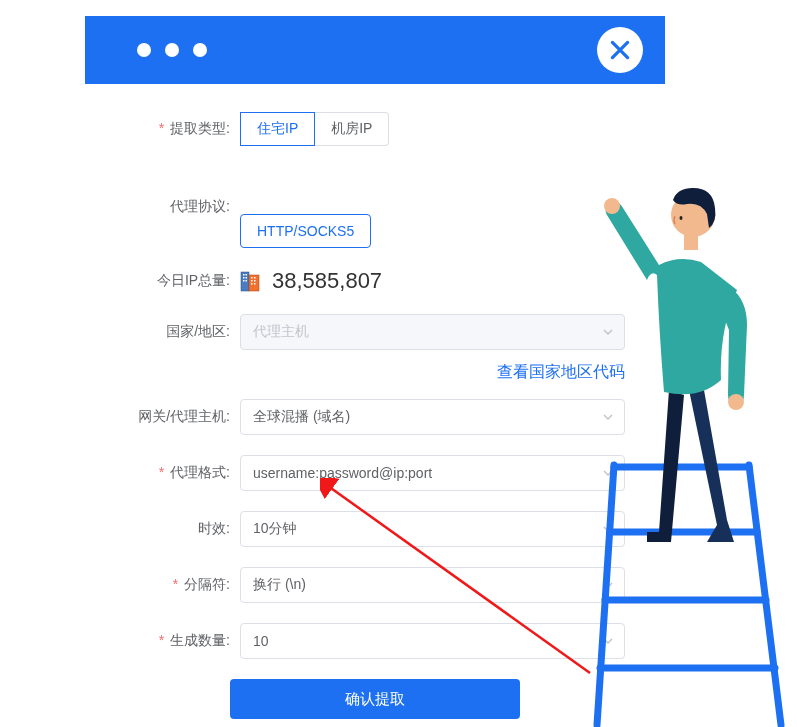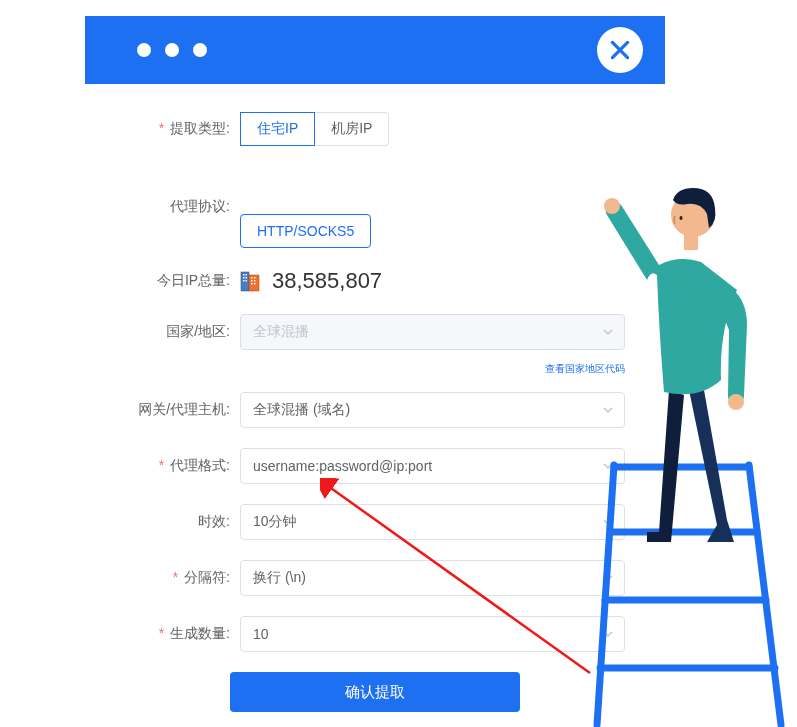--- a/index.html
+++ b/index.html
@@ -61,21 +61,21 @@
   padding: 0 30px 0 12px; font-size: 14px; color: #606266;
   display: flex; align-items: center; position: relative; cursor: pointer;
   background: #fff;
 }
 .select.disabled { color: #c0c4cc; background: #f5f7fa; cursor: not-allowed; }
 .select .chev {
   position: absolute; right: 10px; top: 50%; transform: translateY(-50%);
   width: 12px; height: 12px; color: #c0c4cc;
 }
 .link-row { display: flex; justify-content: flex-end; margin: -8px 0 16px 115px; }
-.link { color: #1e70f2; font-size: 10px; cursor: pointer; }
+.link { color: #1e70f2; font-size: 16px; cursor: pointer; }
 .submit-row { display: flex; justify-content: center; }
 .submit-btn {
   width: 290px; height: 40px; background: #1e70f2; color: #fff;
   border: none; border-radius: 4px; font-size: 15px; cursor: pointer;
 }
 .arrow-line {
   position: absolute; left: 320px; top: 478px; width: 280px; height: 200px;
   pointer-events: none;
 }
 .person { position: absolute; right: 8px; top: 170px; width: 200px; height: 560px; pointer-events: none; }
@@ -129,21 +129,21 @@
           <rect x="11" y="13" width="1.5" height="1.5" fill="#fff"></rect>
             <rect x="14" y="13" width="1.5" height="1.5" fill="#fff"></rect>
         </svg>
         <span>38,585,807</span>
       </div>
     </div>
 
     <div class="row">
       <div class="label">国家/地区:</div>
       <div class="select disabled">
-        <span>全球混播</span>
+        <span>代理主机</span>
         <svg class="chev" viewBox="0 0 12 12" fill="none" stroke="currentColor" stroke-width="1.5">
             <path d="M2 4 L6 8 L10 4"></path>
           </svg>
       </div>
     </div>
     <div class="link-row">
       <span class="link">查看国家地区代码</span>
     </div>
 
     <div class="row">

